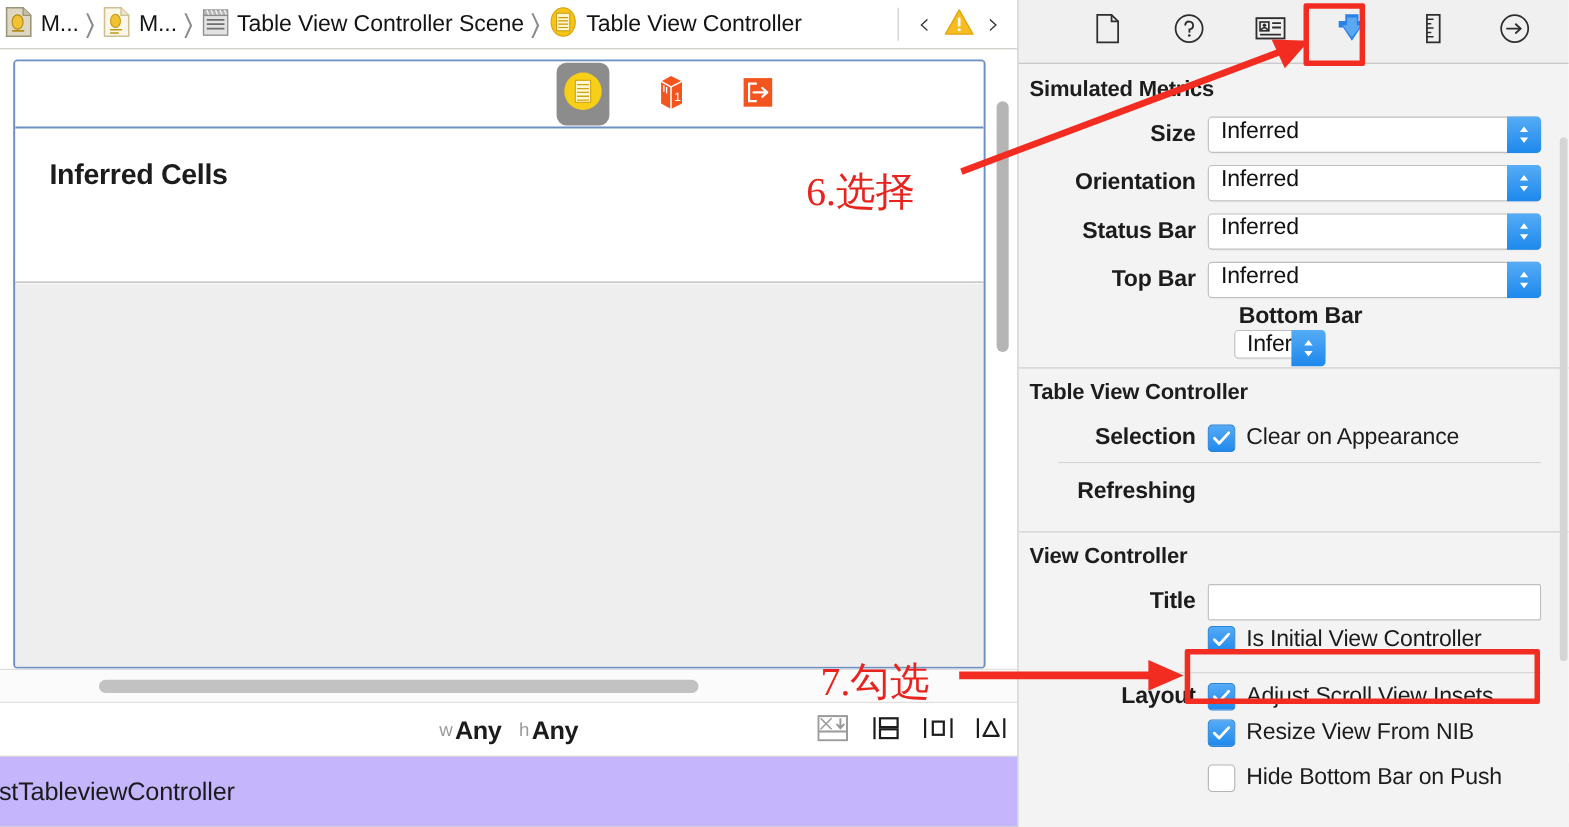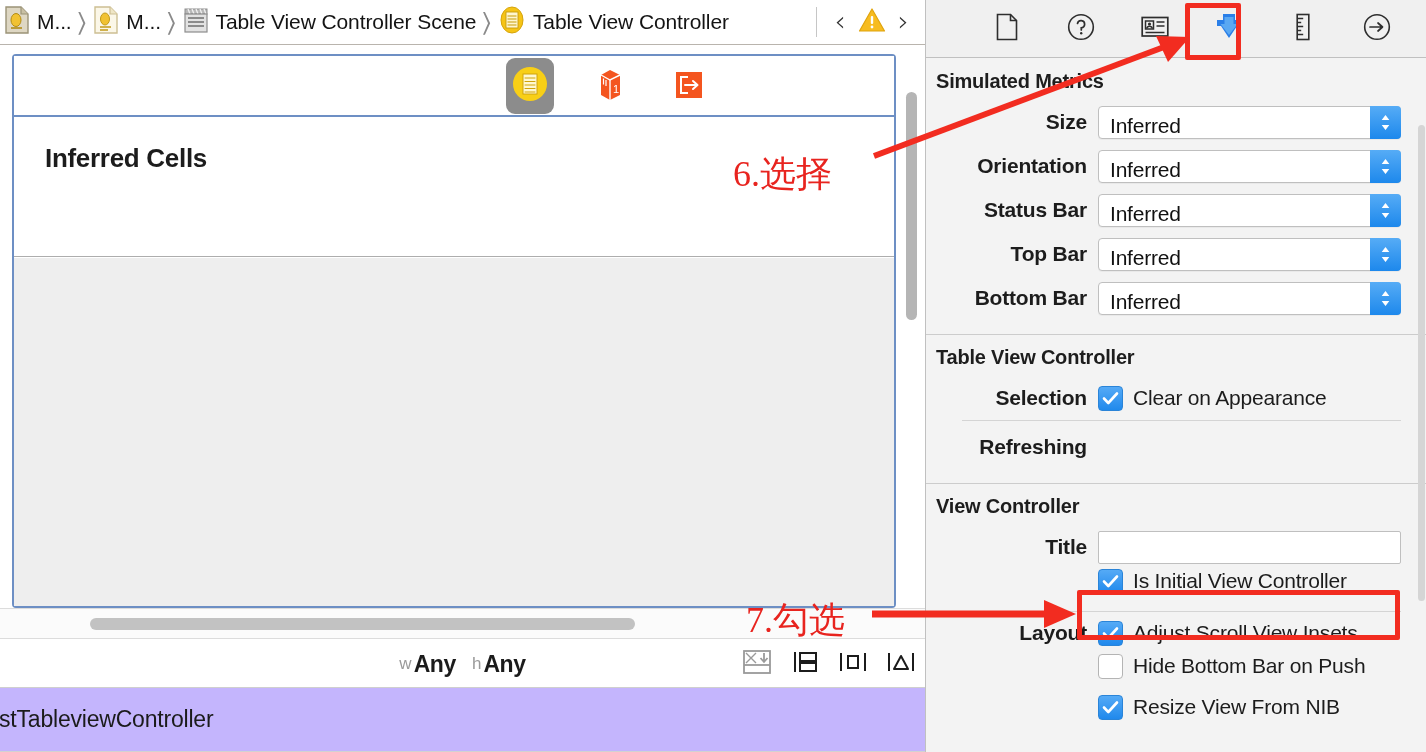--- a/index.html
+++ b/index.html
@@ -169,21 +169,21 @@
   }
   .row-label {
     width: 172px; text-align: right; padding-right: 11px;
     font-size: 21px; color: #1c1c1c; letter-spacing: -0.2px;
     white-space: nowrap;
     font-weight: bold;
   }
   .popup {
     flex: 1; height: 33px; background: #ffffff;
     border: 1px solid #bfbfbf; border-radius: 4px;
-    display: flex; align-items: flex-end;
+    display: flex; align-items: flex-start;
     position: relative; box-shadow: 0 1px 0 rgba(0,0,0,0.04);
   }
   .popup-value {
     font-size: 21px; color: #111; padding-left: 11px;
     letter-spacing: -0.2px;
   }
   .popup-arrow {
     position: absolute; right: -1px; top: -1px; width: 31px; height: 33px;
     background: linear-gradient(#56acf6, #1d88ec);
     border-radius: 0 4px 4px 0;
@@ -488,21 +488,21 @@
           <span class="row-label">Top Bar</span>
           <span class="popup">
             <span class="popup-value">Inferred</span>
             <span class="popup-arrow">
               <svg width="13" height="21" viewBox="0 0 13 21">
                   <path d="M6.5 3 L10.3 8 H2.7 Z M6.5 18 L10.3 13 H2.7 Z" fill="#ffffff"></path>
                 </svg>
             </span>
           </span>
         </div>
-        <div class="row" style="margin-bottom:14px;">
+        <div class="row" style="margin-bottom:14px;flex-direction:column;">
           <span class="row-label">Bottom Bar</span>
           <span class="popup">
             <span class="popup-value">Inferred</span>
             <span class="popup-arrow">
               <svg width="13" height="21" viewBox="0 0 13 21">
                   <path d="M6.5 3 L10.3 8 H2.7 Z M6.5 18 L10.3 13 H2.7 Z" fill="#ffffff"></path>
                 </svg>
             </span>
           </span>
         </div>
@@ -551,31 +551,31 @@
           <span class="row-label">Layout</span>
           <span class="chk on">
             <svg width="17" height="15" viewBox="0 0 17 15">
                 <path d="M2 7.5 L6.3 12 L15 2.5" fill="none" stroke="#ffffff" stroke-width="2.6" stroke-linecap="round" stroke-linejoin="round"></path>
               </svg>
           </span>
           <span class="chk-label">Adjust Scroll View Insets</span>
         </div>
 
         <div class="subrow" style="height:41px;">
-          <span class="chk off"></span>
-          <span class="chk-label">Hide Bottom Bar on Push</span>
-        </div>
-
-        <div class="subrow" style="height:41px;">
           <span class="chk on">
             <svg width="17" height="15" viewBox="0 0 17 15">
                 <path d="M2 7.5 L6.3 12 L15 2.5" fill="none" stroke="#ffffff" stroke-width="2.6" stroke-linecap="round" stroke-linejoin="round"></path>
               </svg>
           </span>
           <span class="chk-label">Resize View From NIB</span>
+        </div>
+
+        <div class="subrow" style="height:41px;">
+          <span class="chk off"></span>
+          <span class="chk-label">Hide Bottom Bar on Push</span>
         </div>
       </div>
 
       <div id="insp-vscroll"></div>
     </div>
   </div>
 
   <svg class="anno-svg" width="1426" height="752">
 
     <g>

